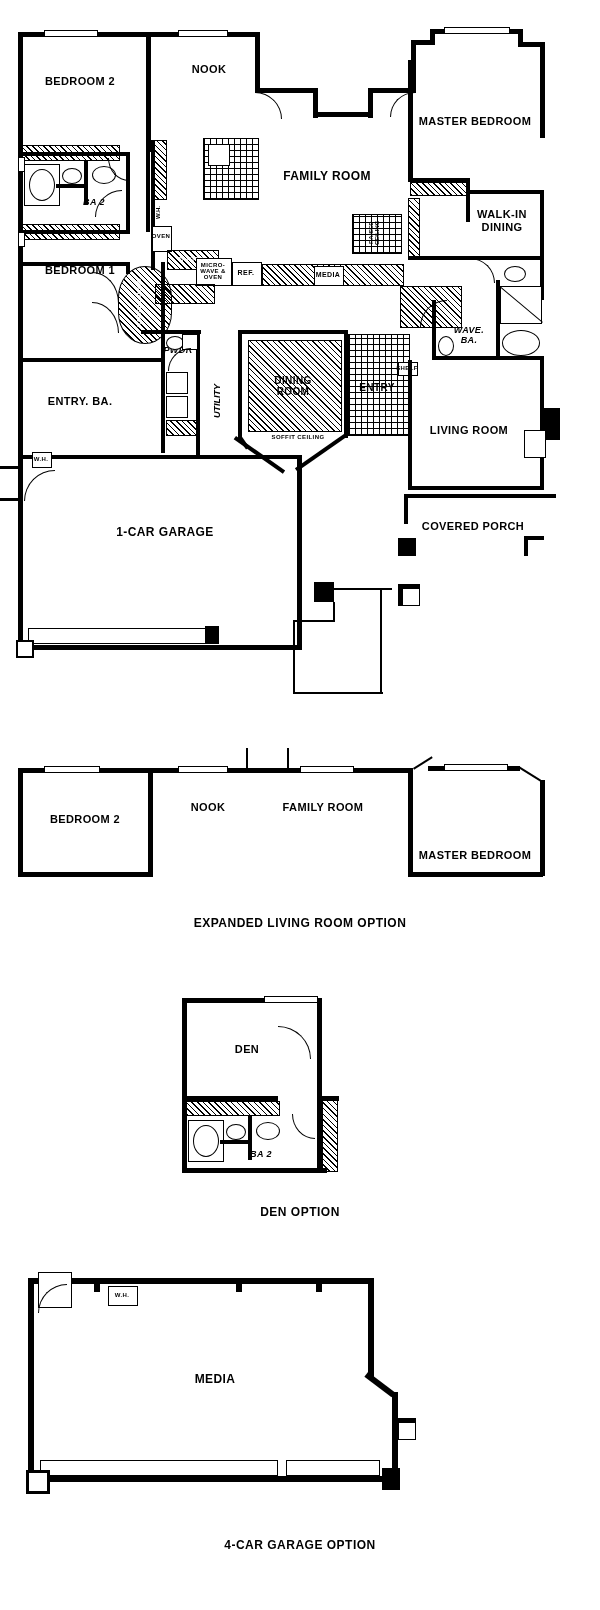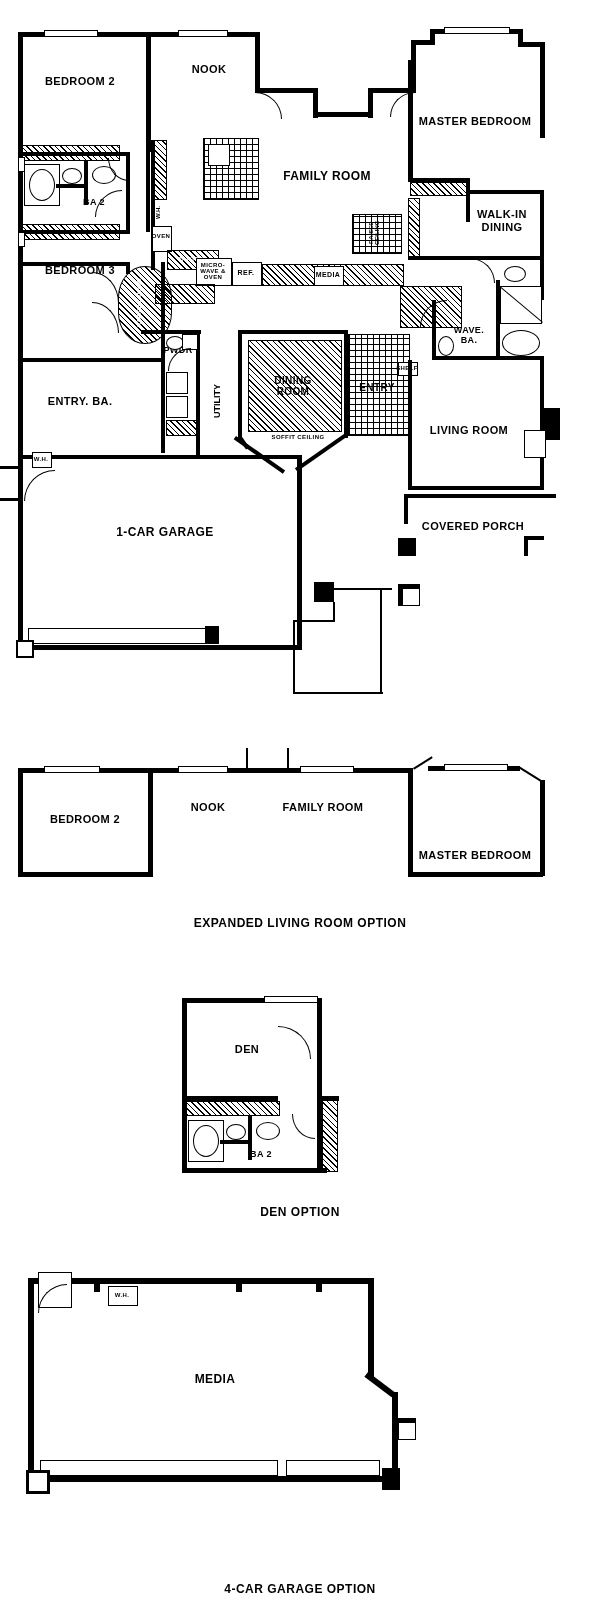--- a/index.html
+++ b/index.html
@@ -5,21 +5,21 @@
   html,body{margin:0;padding:0;background:#ffffff;}
   body{width:600px;height:1610px;position:relative;overflow:hidden;
        font-family:"Liberation Sans", sans-serif;color:#000;}
   .plan{position:absolute;left:0;top:0;width:600px;height:1610px;}
   .wall{position:absolute;background:#000;}
   .room{position:absolute;display:flex;align-items:center;justify-content:center;
         text-align:center;font-weight:bold;letter-spacing:.4px;line-height:1.15;}
   .r12{font-size:12px;}
   .r11{font-size:11px;}
   .r10{font-size:10px;}
-  .r9{font-size:9px;}
+  .r9{font-size:9px;font-style:italic;}
   .r7{font-size:7px;}
   .r6{font-size:6px;}
   .caption{position:absolute;width:600px;text-align:center;font-size:12px;font-weight:bold;letter-spacing:.5px;}
   .hatch{position:absolute;
      background-image:repeating-linear-gradient(45deg,#000 0 1px,transparent 1px 4px);
      border:1px solid #000;}
   .grid{position:absolute;
      background-image:repeating-linear-gradient(0deg,#000 0 1px,transparent 1px 6px),
                       repeating-linear-gradient(90deg,#000 0 1px,transparent 1px 6px);
      border:1px solid #000;}
@@ -97,21 +97,21 @@
     <div class="oval" style="left:29px;top:169px;width:24px;height:30px;"></div>
     <div class="oval" style="left:62px;top:168px;width:18px;height:14px;"></div>
     <div class="oval" style="left:92px;top:166px;width:22px;height:16px;"></div>
     <div class="wall" style="left:84px;top:160px;width:4px;height:45px;"></div>
     <div class="wall" style="left:56px;top:184px;width:30px;height:4px;"></div>
     <div class="doorBL" style="left:108px;top:158px;width:20px;height:22px;"></div>
     <div class="doorTL" style="left:95px;top:190px;width:26px;height:26px;"></div>
     <div class="room r9" style="left:72px;top:196px;width:44px;height:12px;">BA 2</div>
 
     <div class="room r11" style="left:30px;top:74px;width:100px;height:14px;">BEDROOM 2</div>
-    <div class="room r11" style="left:30px;top:263px;width:100px;height:14px;">BEDROOM 3</div>
+    <div class="room r11" style="left:30px;top:263px;width:100px;height:14px;">BEDROOM 1</div>
     <div class="room r11" style="left:30px;top:394px;width:100px;height:14px;">ENTRY.
 BA.</div>
 
     <div class="room r11" style="left:164px;top:62px;width:90px;height:14px;">NOOK</div>
     <div class="room r12" style="left:272px;top:170px;width:110px;height:14px;">FAMILY ROOM</div>
     <div class="room r11" style="left:400px;top:114px;width:150px;height:14px;">MASTER BEDROOM</div>
     <div class="room r11" style="left:462px;top:205px;width:80px;height:32px;flex-direction:column;">
 
       <span>WALK-IN</span>
       <span>DINING</span>
@@ -314,16 +314,16 @@
     <div class="sq" style="left:394px;top:1418px;width:22px;height:22px;"></div>
     <div class="thin" style="left:399px;top:1423px;width:12px;height:12px;border:2px solid #fff;"></div>
 
     <div class="thin" style="left:38px;top:1272px;width:32px;height:34px;"></div>
     <div class="doorTL" style="left:38px;top:1284px;width:28px;height:28px;"></div>
     <div class="thin" style="left:108px;top:1286px;width:28px;height:18px;"></div>
     <div class="room r6" style="left:108px;top:1290px;width:28px;height:10px;">W.H.</div>
 
     <div class="room r12" style="left:160px;top:1372px;width:110px;height:16px;">MEDIA</div>
 
-    <div class="caption" style="left:0;top:1538px;margin-top:44px;">4-CAR GARAGE OPTION</div>
+    <div class="caption" style="left:0;top:1538px;">4-CAR GARAGE OPTION</div>
   </div>
 
 </div>
 
 </body></html>

